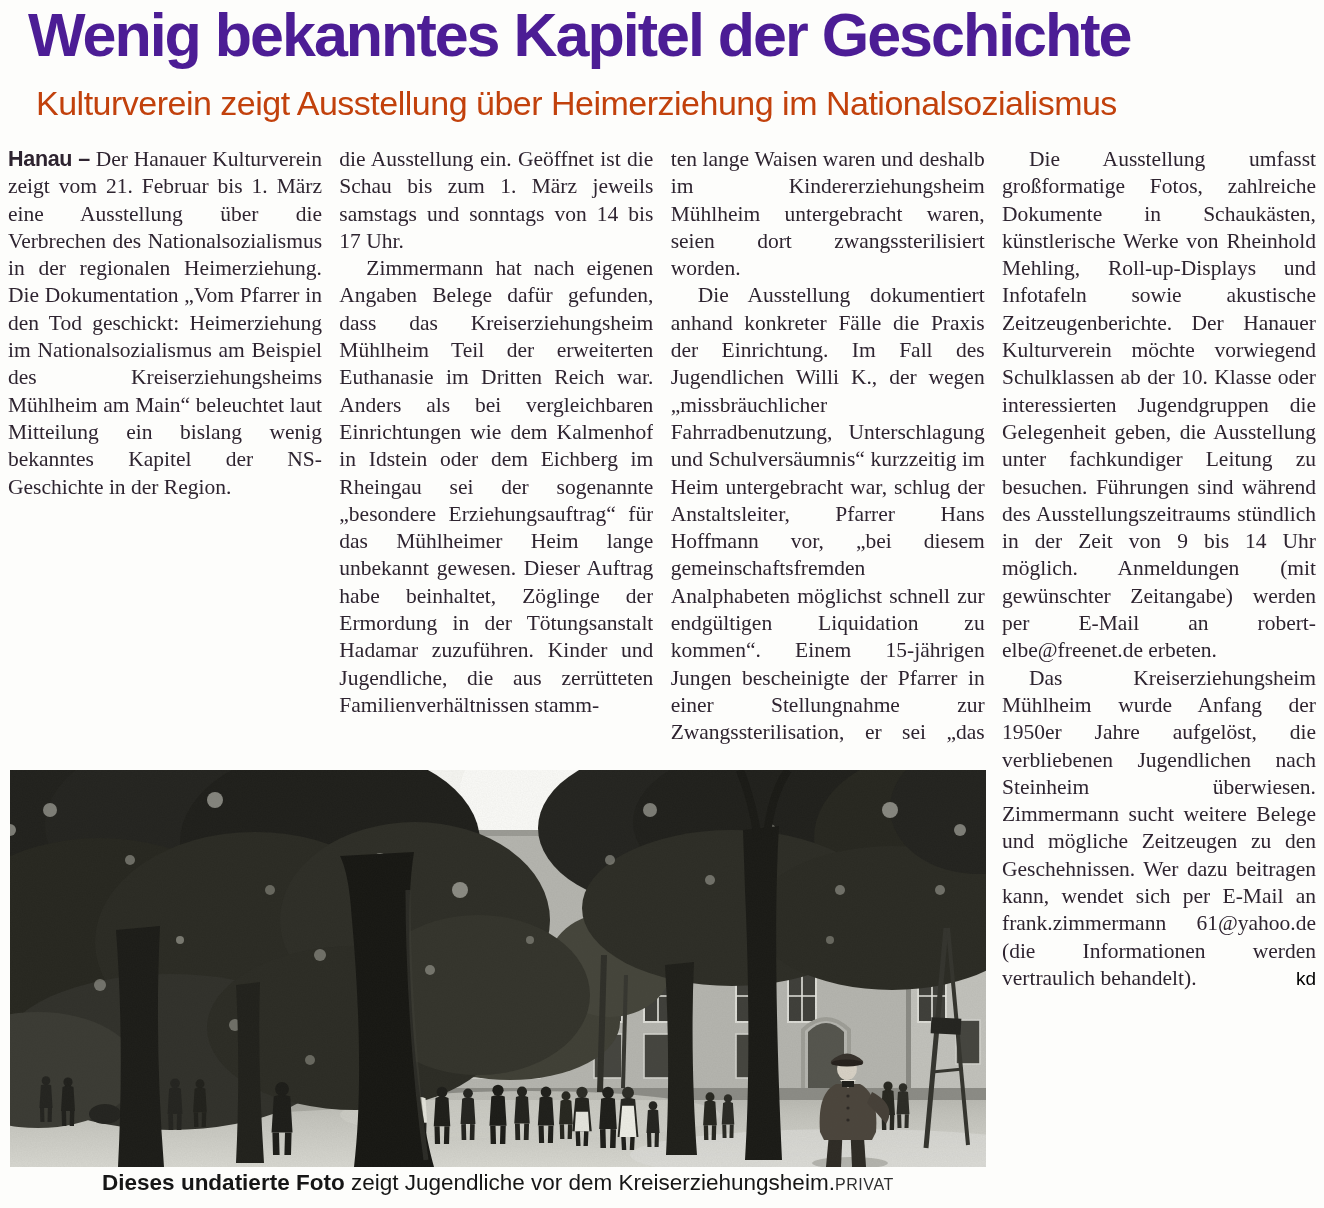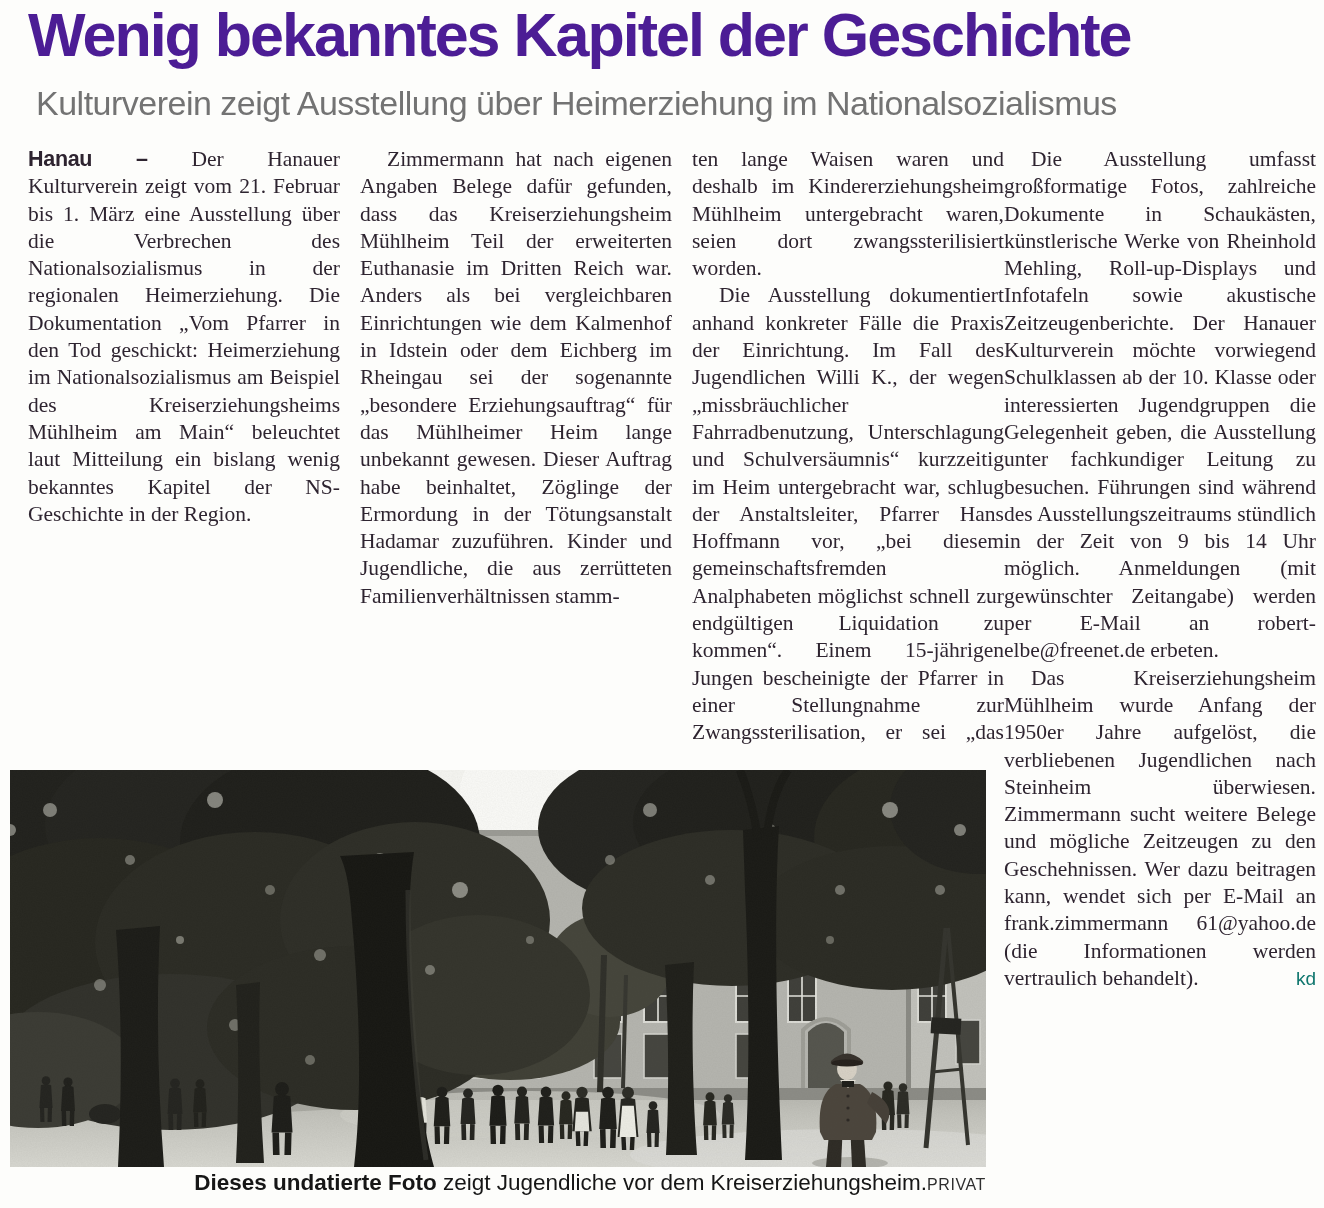--- a/index.html
+++ b/index.html
@@ -9,66 +9,67 @@
     font-family:"Liberation Serif",serif;
   }
   .headline{
     position:absolute;left:28px;top:0px;margin:0;
     font-family:"Liberation Sans",sans-serif;font-weight:700;
     font-size:61px;letter-spacing:-2px;color:#4c1d95;white-space:nowrap;
   }
   .subhead{
     position:absolute;left:36px;top:84px;margin:0;
     font-family:"Liberation Sans",sans-serif;font-weight:400;
-    font-size:34px;letter-spacing:-0.5px;color:#737373;white-space:nowrap;
+    font-size:34px;letter-spacing:-0.5px;color:#c2410c;white-space:nowrap;
   }
   .columns{
     position:absolute;left:8px;top:146px;width:1308px;
     display:flex;justify-content:space-between;
   }
   .col{
     width:314px;font-size:21.5px;line-height:27.3px;text-align:justify;
     hyphens:auto;-webkit-hyphens:auto;overflow:hidden;color:#2e2430;
   }
-  .col-0,.col-1,.col-2{height:606px;margin-left:20px;}
+  .col-0,.col-1,.col-2{height:606px;}
   .col-3{height:1054px;}
   .col p{margin:0;}
   .col p.indent{text-indent:27px;}
   .dateline{font-family:"Liberation Sans",sans-serif;font-weight:700;letter-spacing:-0.3px;}
   .initials{
     float:right;font-family:"Liberation Sans",sans-serif;
-    font-size:19px;color:#0f766e;line-height:27.3px;
+    font-size:19px;color:#000000;line-height:27.3px;
   }
   .photo{
     position:absolute;left:10px;top:770px;width:976px;height:397px;
     background:#b9b9b3;overflow:hidden;
   }
   .photo svg{display:block;width:976px;height:397px;}
   .caption{
     position:absolute;left:10px;top:1170px;width:976px;
-    display:flex;justify-content:flex-end;align-items:baseline;
+    display:flex;justify-content:center;align-items:baseline;
     font-family:"Liberation Sans",sans-serif;font-size:22.5px;color:#161616;
   }
   .caption b{font-weight:700;}
   .caption-credit{
     font-size:16px;color:#2f2f2f;letter-spacing:0.6px;
     font-family:"Liberation Sans",sans-serif;
   }
 </style>
 </head>
 <body>
 
 <h1 class="headline">Wenig bekanntes Kapitel der Geschichte</h1>
 <h2 class="subhead">Kulturverein zeigt Ausstellung über Heimerziehung im Nationalsozialismus</h2>
 
 <div class="columns">
   <div class="col col-0">
       <p><span class="dateline">Hanau – </span>Der Hanauer Kulturverein zeigt vom 21. Februar bis 1. März eine Ausstellung über die Verbrechen des Nationalsozialismus in der regionalen Heimerziehung. Die Dokumentation „Vom Pfarrer in den Tod geschickt: Heimerziehung im Nationalsozialismus am Beispiel des Kreiserziehungsheims Mühlheim am Main“ beleuchtet laut Mitteilung ein bislang wenig bekanntes Kapitel der NS-Geschichte in der Region.</p>
     </div>
   <div class="col col-1">
+      <p>die Ausstellung ein. Geöffnet ist die Schau bis zum 1. März jeweils samstags und sonntags von 14 bis 17 Uhr.</p>
       <p class="indent">Zimmermann hat nach eigenen Angaben Belege dafür gefunden, dass das Kreiserziehungsheim Mühlheim Teil der erweiterten Euthanasie im Dritten Reich war. Anders als bei vergleichbaren Einrichtungen wie dem Kalmenhof in Idstein oder dem Eichberg im Rheingau sei der sogenannte „besondere Erziehungsauftrag“ für das Mühlheimer Heim lange unbekannt gewesen. Dieser Auftrag habe beinhaltet, Zöglinge der Ermordung in der Tötungsanstalt Hadamar zuzuführen. Kinder und Jugendliche, die aus zerrütteten Familienverhältnissen stamm-</p>
     </div>
   <div class="col col-2">
       <p>ten lange Waisen waren und deshalb im Kindererziehungsheim Mühlheim untergebracht waren, seien dort zwangssterilisiert worden.</p>
       <p class="indent">Die Ausstellung dokumentiert anhand konkreter Fälle die Praxis der Einrichtung. Im Fall des Jugendlichen Willi K., der wegen „missbräuchlicher Fahrradbenutzung, Unterschlagung und Schulversäumnis“ kurzzeitig im Heim untergebracht war, schlug der Anstaltsleiter, Pfarrer Hans Hoffmann vor, „bei diesem gemeinschaftsfremden Analphabeten möglichst schnell zur endgültigen Liquidation zu kommen“. Einem 15-jährigen Jungen bescheinigte der Pfarrer in einer Stellungnahme zur Zwangssterilisation, er sei „das ausgespro-</p>
     </div>
   <div class="col col-3">
       <p class="indent">Die Ausstellung umfasst großformatige Fotos, zahlreiche Dokumente in Schaukästen, künstlerische Werke von Rheinhold Mehling, Roll-up-Displays und Infotafeln sowie akustische Zeitzeugenberichte. Der Hanauer Kulturverein möchte vorwiegend Schulklassen ab der 10. Klasse oder interessierten Jugendgruppen die Gelegenheit geben, die Ausstellung unter fachkundiger Leitung zu besuchen. Führungen sind während des Ausstellungszeitraums stündlich in der Zeit von 9 bis 14 Uhr möglich. Anmeldungen (mit gewünschter Zeitangabe) werden per E-Mail an robert-elbe@freenet.de erbeten.</p>
       <p class="indent">Das Kreiserziehungsheim Mühlheim wurde Anfang der 1950er Jahre aufgelöst, die verbliebenen Jugendlichen nach Steinheim überwiesen. Zimmermann sucht weitere Belege und mögliche Zeitzeugen zu den Geschehnissen. Wer dazu beitragen kann, wendet sich per E-Mail an frank.zimmermann 61@yahoo.de (die Informationen werden vertraulich behandelt).<span class="initials">kd</span></p>
     </div>

